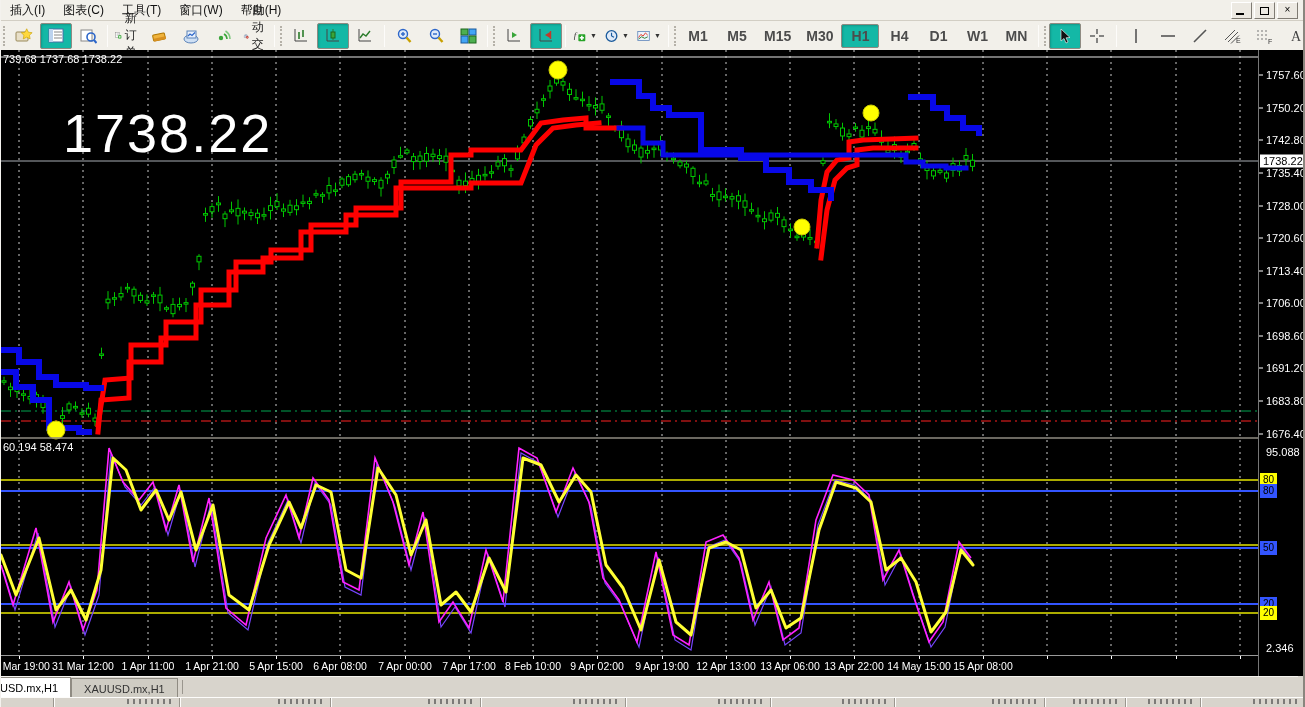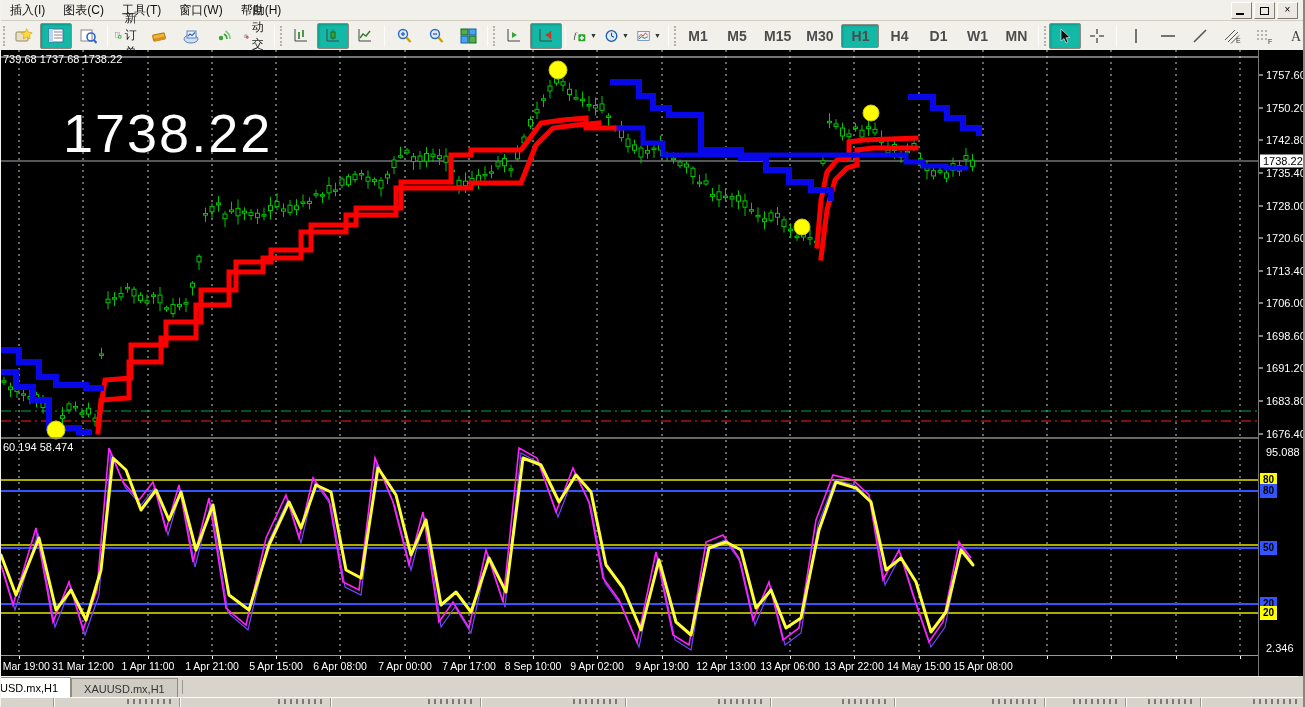--- a/index.html
+++ b/index.html
@@ -33,21 +33,21 @@
   .watermark{position:absolute;left:62px;top:52px;color:#fff;font-size:54px;font-weight:500;letter-spacing:2px;}
   .ind-values{position:absolute;left:2px;top:391px;color:#fff;font-size:11px;white-space:nowrap;}
   .time-axis{position:absolute;left:0;top:605px;width:1257px;height:21px;background:#000;border-top:1px solid #9a9a9a;}
   .time-label{position:absolute;top:4px;transform:translateX(-50%);color:#fff;font-size:10.5px;white-space:nowrap;}
   .time-tick{position:absolute;top:0;width:1px;height:3px;background:#fff;}
   .price-axis{position:absolute;left:1257px;top:0;width:48px;height:626px;background:#000;border-left:1px solid #777;
               color:#fff;font-size:11px;}
   .pa-label{position:absolute;left:7px;transform:translateY(-50%);white-space:nowrap;}
   .pa-tick{position:absolute;left:0;width:4px;height:1px;background:#fff;transform:translateY(-50%);}
   .pa-current{position:absolute;left:1px;background:#fff;color:#000;padding:0 3px 1px 3px;transform:translateY(-50%);}
-  .pa-box{position:absolute;left:1px;color:#000;padding:1px 3px;transform:translateY(-50%);font-size:10px;font-weight:bold;line-height:12px;}
+  .pa-box{position:absolute;left:1px;color:#000;padding:1px 3px;transform:translateY(-50%);font-size:10px;font-weight:normal;line-height:12px;}
   
   .tabbar{position:absolute;top:676px;left:0;width:1297px;height:21px;background:#d8d4cc;
           border-top:1px solid #f6f4ef;display:flex;align-items:flex-start;}
   .tab{height:19px;display:flex;align-items:center;padding:0 12px;font-size:11px;color:#333;
        border:1px solid #8f8b82;border-bottom:none;background:#cfccc3;margin-top:1px;cursor:default;}
   .tab.active{background:#fff;color:#000;font-weight:normal;margin-left:-14px;margin-top:0;height:20px;}
   .tab-sep{width:1px;height:14px;background:#9a968e;margin:3px 4px 0 4px;}
   
   .statusbar{position:absolute;top:697px;left:0;width:1305px;height:10px;background:#d8d4cc;
              border-top:1px solid #fdfcfa;display:flex;}
@@ -676,21 +676,21 @@
         <div class="time-label" style="left: 211px;">1 Apr 21:00</div>
         <div class="time-tick" style="left: 275px;"></div>
         <div class="time-label" style="left: 275px;">5 Apr 15:00</div>
         <div class="time-tick" style="left: 339px;"></div>
         <div class="time-label" style="left: 339px;">6 Apr 08:00</div>
         <div class="time-tick" style="left: 404px;"></div>
         <div class="time-label" style="left: 404px;">7 Apr 00:00</div>
         <div class="time-tick" style="left: 468px;"></div>
         <div class="time-label" style="left: 468px;">7 Apr 17:00</div>
         <div class="time-tick" style="left: 532px;"></div>
-        <div class="time-label" style="left: 532px;">8 Sep 10:00</div>
+        <div class="time-label" style="left: 532px;">8 Feb 10:00</div>
         <div class="time-tick" style="left: 596px;"></div>
         <div class="time-label" style="left: 596px;">9 Apr 02:00</div>
         <div class="time-tick" style="left: 661px;"></div>
         <div class="time-label" style="left: 661px;">9 Apr 19:00</div>
         <div class="time-tick" style="left: 725px;"></div>
         <div class="time-label" style="left: 725px;">12 Apr 13:00</div>
         <div class="time-tick" style="left: 789px;"></div>
         <div class="time-label" style="left: 789px;">13 Apr 06:00</div>
         <div class="time-tick" style="left: 853px;"></div>
         <div class="time-label" style="left: 853px;">13 Apr 22:00</div>

